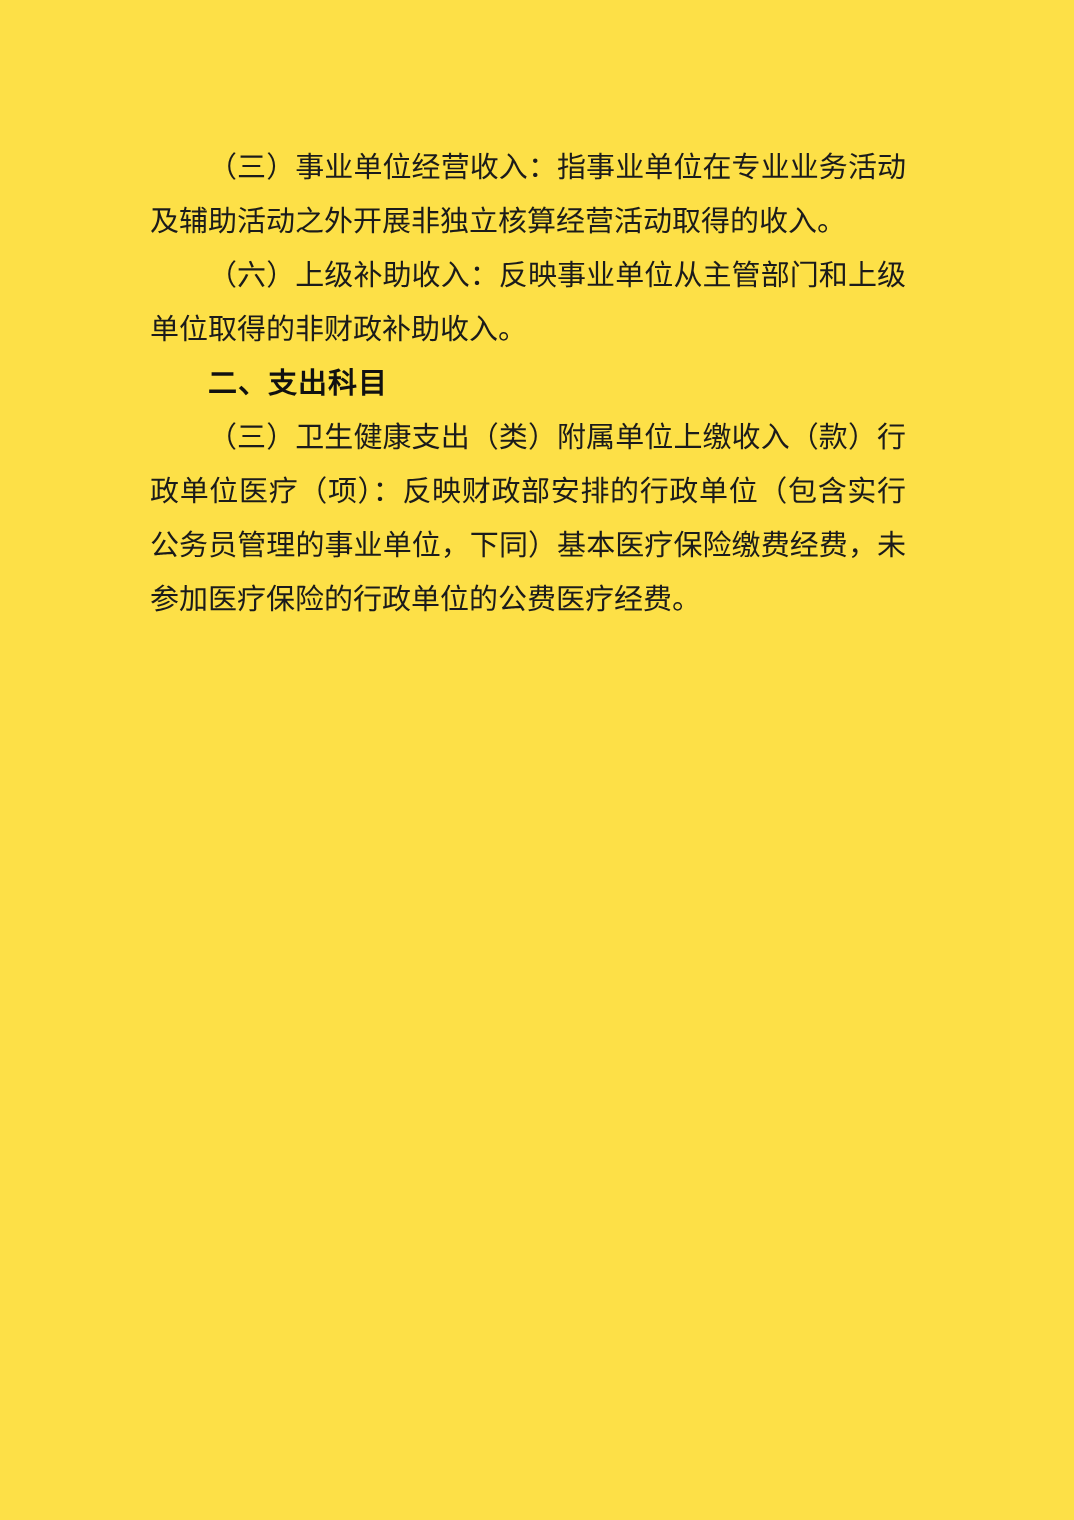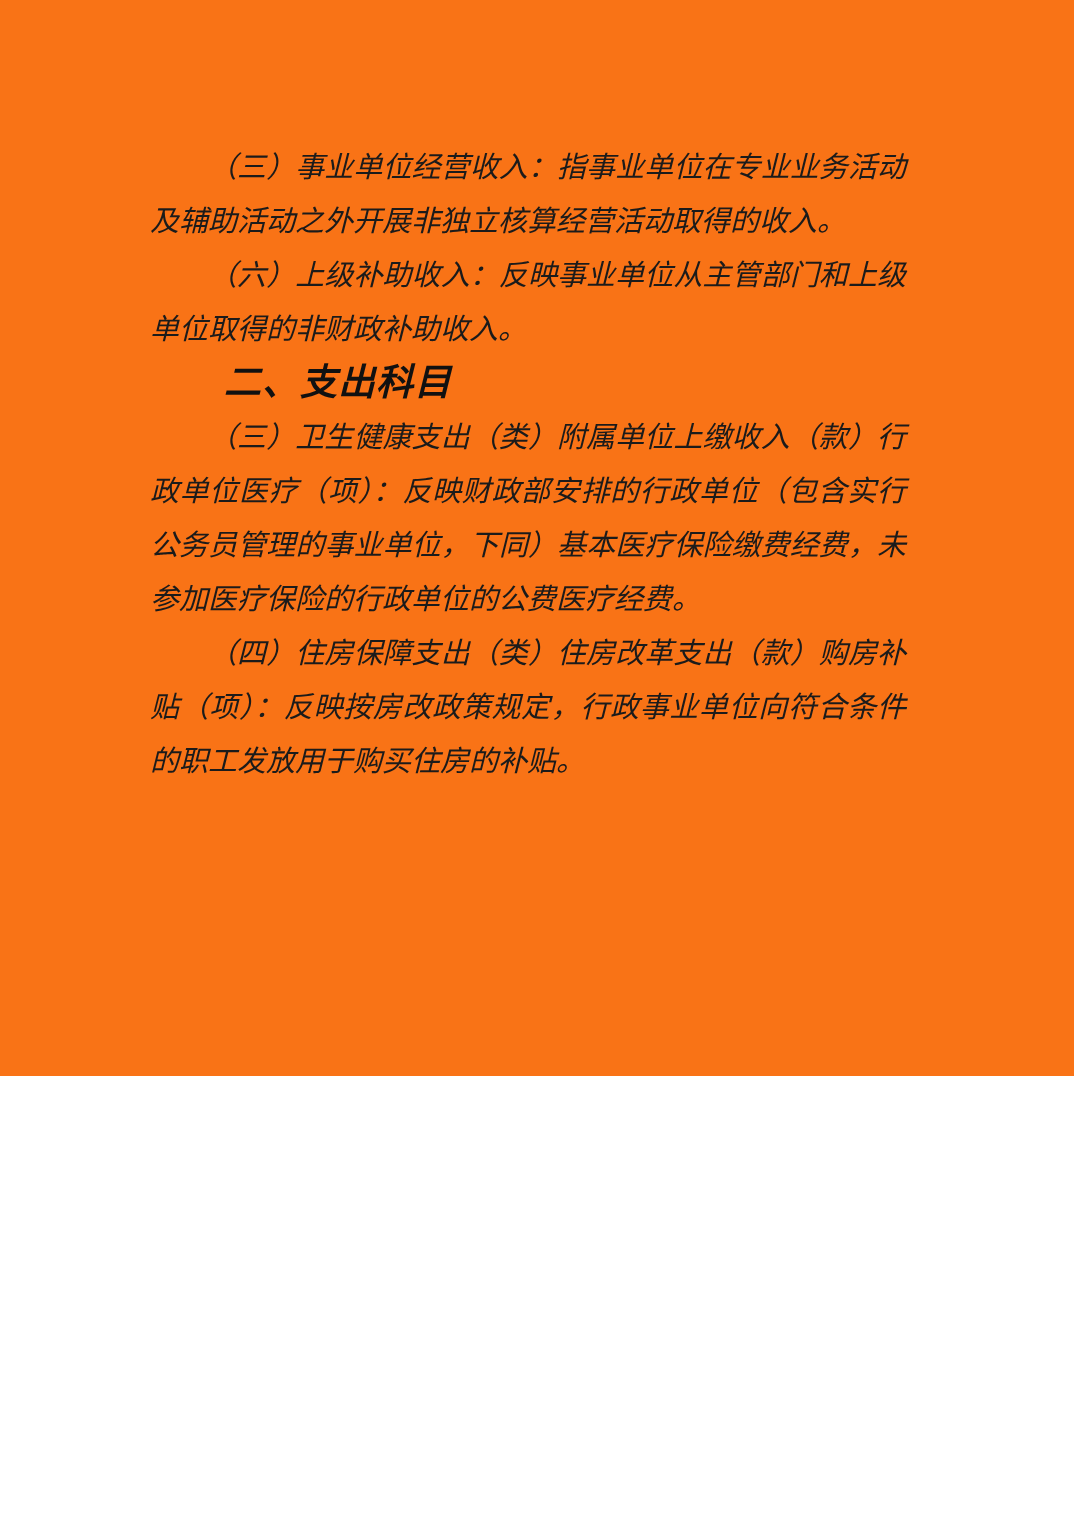--- a/index.html
+++ b/index.html
@@ -10,24 +10,23 @@
     width: 1074px;
     height: 1520px;
     position: relative;
     background: #ffffff;
   }
   .page {
     position: absolute;
     left: 0;
     top: 0;
     width: 1074px;
-    height: 1076px;
-    background: #f97316;
+    height: 1520px;
+    background: #fde047;
     overflow: hidden;
-    font-style: italic;
   }
   .text-block {
     position: absolute;
     left: 150px;
     top: 140px;
     width: 756px;
     font-family: "Liberation Serif", "DejaVu Serif", serif;
     font-size: 29px;
     line-height: 54px;
     color: #1b1b1b;
@@ -37,21 +36,21 @@
   .para {
     margin: 0;
     padding: 0;
     text-indent: 2em;
     word-break: break-all;
   }
   .heading {
     margin: 0;
     padding: 0;
     text-indent: 2em;
-    font-size: 37px;
+    font-size: 29px;
     line-height: 54px;
     font-weight: 700;
     letter-spacing: 1px;
     font-family: "Liberation Sans", "DejaVu Sans", sans-serif;
     color: #111111;
   }
 </style>
 </head>
 <body>
 
@@ -63,16 +62,15 @@
 
 
     <p class="para">（六）上级补助收入：反映事业单位从主管部门和上级单位取得的非财政补助收入。</p>
 
     <h2 class="heading">二、支出科目</h2>
 
 
 
     <p class="para">（三）卫生健康支出（类）附属单位上缴收入（款）行政单位医疗（项）：反映财政部安排的行政单位（包含实行公务员管理的事业单位，下同）基本医疗保险缴费经费，未参加医疗保险的行政单位的公费医疗经费。</p>
 
-    <p class="para">（四）住房保障支出（类）住房改革支出（款）购房补贴（项）：反映按房改政策规定，行政事业单位向符合条件的职工发放用于购买住房的补贴。</p>
 
   </div>
 </div>
 
 </body></html>

